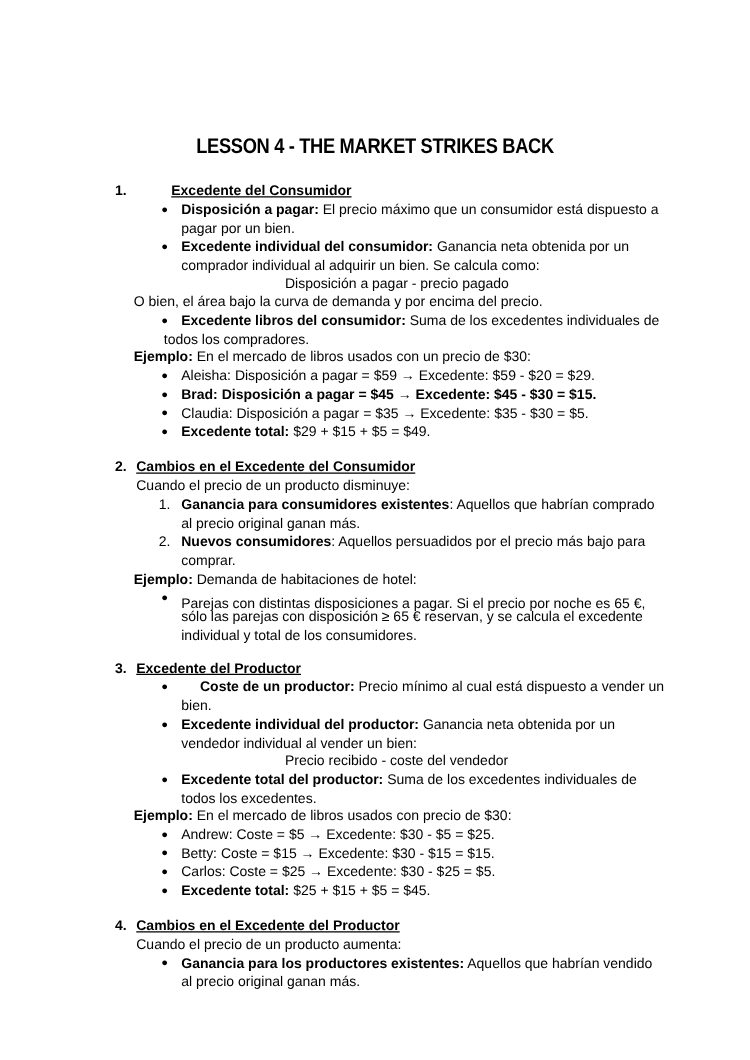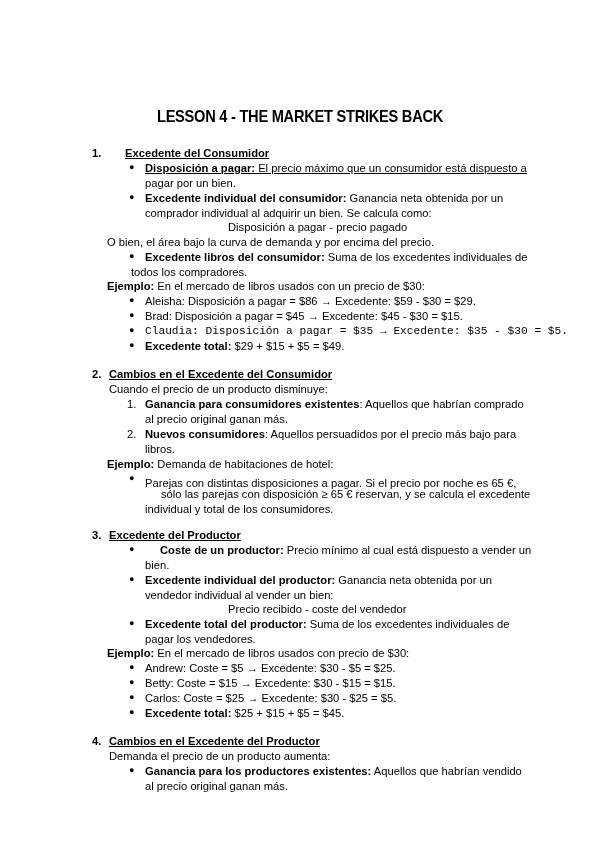--- a/index.html
+++ b/index.html
@@ -20,103 +20,103 @@
 </style>
 </head>
 <body>
 
 <div class="page">
 
   <div class="title">LESSON 4 - THE MARKET STRIKES BACK</div>
 
   <div>
     <div class="line" style="top:110px;left:92px;"><span class="b">1.</span></div>
-    <div class="line" style="top:110px;left:97px;padding-left:28px;"><span class="sec-title">Excedente del Consumidor</span></div>
+    <div class="line" style="top:110px;left:109px;padding-left:28px;"><span class="sec-title">Excedente del Consumidor</span></div>
 
     <div class="bullet" style="top:126px;left:129px;">●</div>
-    <div class="line" style="top:125px;left:145px;text-decoration:underline;"><span class="b">Disposición a pagar:</span><span> El precio máximo que un consumidor está dispuesto a</span></div>
+    <div class="line" style="top:125px;left:145px;"><span class="b">Disposición a pagar:</span><span> El precio máximo que un consumidor está dispuesto a</span></div>
     <div class="line" style="top:140px;left:145px;">pagar por un bien.</div>
 
     <div class="bullet" style="top:156px;left:129px;">●</div>
     <div class="line" style="top:155px;left:145px;"><span class="b">Excedente individual del consumidor:</span><span> Ganancia neta obtenida por un</span></div>
     <div class="line" style="top:170px;left:145px;">comprador individual al adquirir un bien. Se calcula como:</div>
 
     <div class="line" style="top:184px;left:228px;">Disposición a pagar - precio pagado</div>
     <div class="line" style="top:199px;left:107px;">O bien, el área bajo la curva de demanda y por encima del precio.</div>
 
     <div class="bullet" style="top:215px;left:129px;">●</div>
     <div class="line" style="top:214px;left:145px;"><span class="b">Excedente libros del consumidor:</span><span> Suma de los excedentes individuales de</span></div>
     <div class="line" style="top:229px;left:131px;">todos los compradores.</div>
 
     <div class="line" style="top:243px;left:107px;"><span class="b">Ejemplo:</span><span> En el mercado de libros usados con un precio de $30:</span></div>
 
     <div class="bullet" style="top:259px;left:129px;">●</div>
-    <div class="line" style="top:258px;left:145px;">Aleisha: Disposición a pagar = $86 → Excedente: $59 - $30 = $29.</div>
+    <div class="line" style="top:258px;left:145px;">Aleisha: Disposición a pagar = $59 → Excedente: $59 - $20 = $29.</div>
     <div class="bullet" style="top:274px;left:129px;">●</div>
-    <div class="line" style="top:273px;left:145px;">Brad: Disposición a pagar = $45 → Excedente: $45 - $30 = $15.</div>
+    <div class="line" style="top:273px;left:145px;font-weight:bold;">Brad: Disposición a pagar = $45 → Excedente: $45 - $30 = $15.</div>
     <div class="bullet" style="top:289px;left:129px;">●</div>
-    <div class="line" style="top:288px;left:145px;font-family:Liberation Mono, monospace;">Claudia: Disposición a pagar = $35 → Excedente: $35 - $30 = $5.</div>
+    <div class="line" style="top:288px;left:145px;">Claudia: Disposición a pagar = $35 → Excedente: $35 - $30 = $5.</div>
     <div class="bullet" style="top:304px;left:129px;">●</div>
     <div class="line" style="top:303px;left:145px;"><span class="b">Excedente total:</span><span> $29 + $15 + $5 = $49.</span></div>
   </div>
 
   <div>
     <div class="line" style="top:331px;left:92px;"><span class="b">2.</span></div>
     <div class="line" style="top:331px;left:109px;"><span class="sec-title">Cambios en el Excedente del Consumidor</span></div>
     <div class="line" style="top:346px;left:109px;">Cuando el precio de un producto disminuye:</div>
 
     <div class="line" style="top:361px;left:127px;">1.</div>
     <div class="line" style="top:361px;left:145px;"><span class="b">Ganancia para consumidores existentes</span><span>: Aquellos que habrían comprado</span></div>
     <div class="line" style="top:376px;left:145px;">al precio original ganan más.</div>
 
     <div class="line" style="top:391px;left:127px;">2.</div>
     <div class="line" style="top:391px;left:145px;"><span class="b">Nuevos consumidores</span><span>: Aquellos persuadidos por el precio más bajo para</span></div>
-    <div class="line" style="top:406px;left:145px;">libros.</div>
+    <div class="line" style="top:406px;left:145px;">comprar.</div>
 
     <div class="line" style="top:421px;left:107px;"><span class="b">Ejemplo:</span><span> Demanda de habitaciones de hotel:</span></div>
 
     <div class="bullet" style="top:437px;left:129px;">●</div>
     <div class="line" style="top:440px;left:145px;">Parejas con distintas disposiciones a pagar. Si el precio por noche es 65 €,</div>
-    <div class="line" style="top:451px;left:161px;">sólo las parejas con disposición ≥ 65 € reservan, y se calcula el excedente</div>
+    <div class="line" style="top:451px;left:145px;">sólo las parejas con disposición ≥ 65 € reservan, y se calcula el excedente</div>
     <div class="line" style="top:466px;left:145px;">individual y total de los consumidores.</div>
   </div>
 
   <div>
     <div class="line" style="top:492px;left:92px;"><span class="b">3.</span></div>
     <div class="line" style="top:492px;left:109px;"><span class="sec-title">Excedente del Productor</span></div>
 
     <div class="bullet" style="top:508px;left:129px;">●</div>
     <div class="line" style="top:507px;left:160px;"><span class="b">Coste de un productor:</span><span> Precio mínimo al cual está dispuesto a vender un</span></div>
     <div class="line" style="top:522px;left:145px;">bien.</div>
 
     <div class="bullet" style="top:538px;left:129px;">●</div>
     <div class="line" style="top:537px;left:145px;"><span class="b">Excedente individual del productor:</span><span> Ganancia neta obtenida por un</span></div>
     <div class="line" style="top:552px;left:145px;">vendedor individual al vender un bien:</div>
 
     <div class="line" style="top:566px;left:228px;">Precio recibido - coste del vendedor</div>
 
     <div class="bullet" style="top:582px;left:129px;">●</div>
     <div class="line" style="top:581px;left:145px;"><span class="b">Excedente total del productor:</span><span> Suma de los excedentes individuales de</span></div>
-    <div class="line" style="top:596px;left:145px;">pagar los vendedores.</div>
+    <div class="line" style="top:596px;left:145px;">todos los excedentes.</div>
 
     <div class="line" style="top:610px;left:107px;"><span class="b">Ejemplo:</span><span> En el mercado de libros usados con precio de $30:</span></div>
 
     <div class="bullet" style="top:626px;left:129px;">●</div>
     <div class="line" style="top:625px;left:145px;text-align:right;">Andrew: Coste = $5 → Excedente: $30 - $5 = $25.</div>
     <div class="bullet" style="top:641px;left:129px;">●</div>
     <div class="line" style="top:640px;left:145px;">Betty: Coste = $15 → Excedente: $30 - $15 = $15.</div>
     <div class="bullet" style="top:656px;left:129px;">●</div>
     <div class="line" style="top:655px;left:145px;">Carlos: Coste = $25 → Excedente: $30 - $25 = $5.</div>
     <div class="bullet" style="top:671px;left:129px;">●</div>
     <div class="line" style="top:670px;left:145px;"><span class="b">Excedente total:</span><span> $25 + $15 + $5 = $45.</span></div>
   </div>
 
   <div>
     <div class="line" style="top:698px;left:92px;"><span class="b">4.</span></div>
     <div class="line" style="top:698px;left:109px;"><span class="sec-title">Cambios en el Excedente del Productor</span></div>
-    <div class="line" style="top:713px;left:109px;">Demanda el precio de un producto aumenta:</div>
+    <div class="line" style="top:713px;left:109px;">Cuando el precio de un producto aumenta:</div>
 
     <div class="bullet" style="top:729px;left:129px;">●</div>
     <div class="line" style="top:728px;left:145px;"><span class="b">Ganancia para los productores existentes:</span><span> Aquellos que habrían vendido</span></div>
     <div class="line" style="top:743px;left:145px;">al precio original ganan más.</div>
   </div>
 
 </div>
 
 </body></html>

